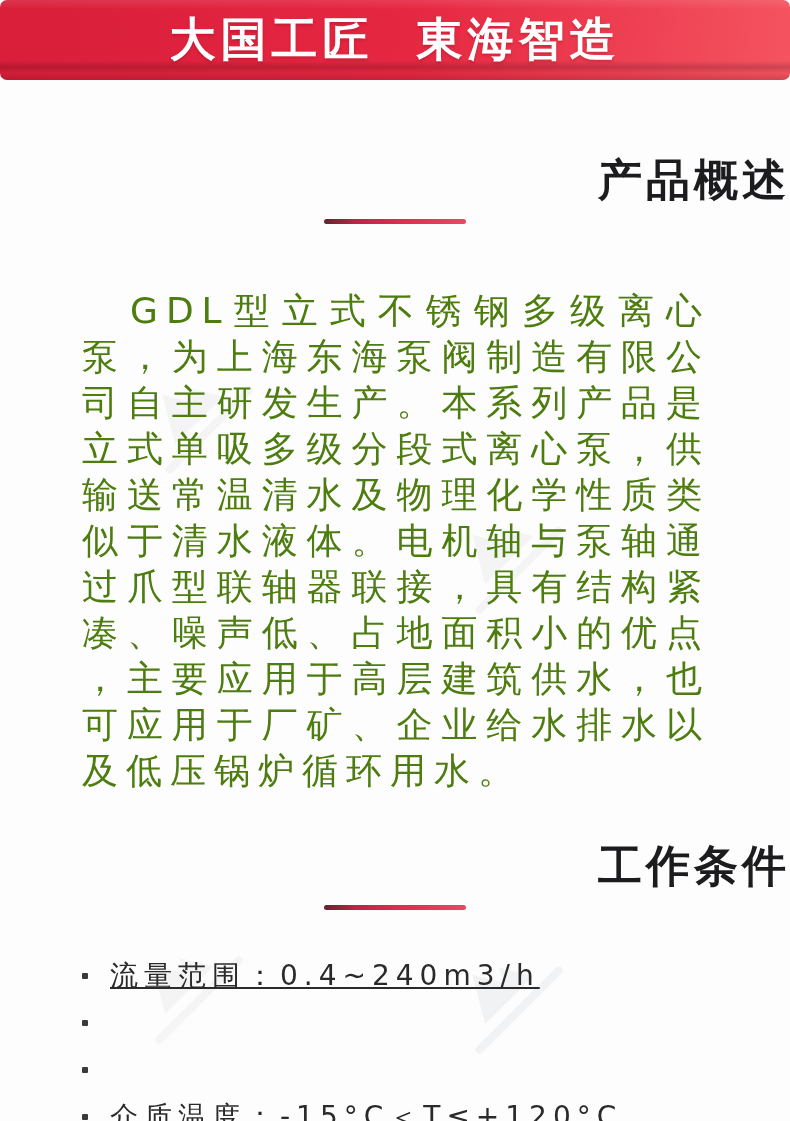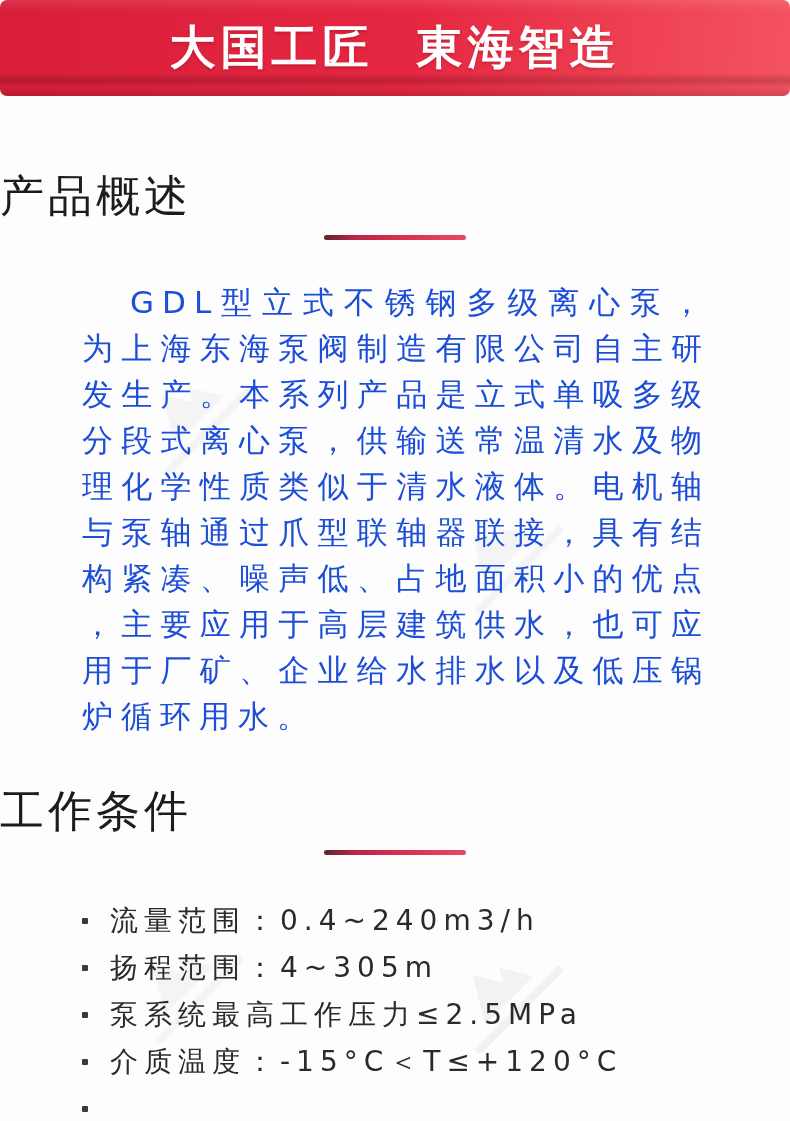--- a/index.html
+++ b/index.html
@@ -12,21 +12,21 @@
     height:1121px;
     margin:0 auto;
     background:#fdfdfd;
     overflow:hidden;
   }
 
   
   .banner {
     position:relative;
     z-index:2;
-    height:96px;
+    height:80px;
     border-radius:7px;
     display:flex;
     align-items:center;
     justify-content:center;
     background:
       linear-gradient(180deg, rgba(255,255,255,0.10) 0%, rgba(0,0,0,0) 12%,
                       rgba(0,0,0,0) 76%, rgba(0,0,0,0.17) 84%,
                       rgba(0,0,0,0.03) 91%, rgba(0,0,0,0.14) 100%),
       linear-gradient(95deg, #d81e39 0%, #e62742 52%, #f4535f 100%);
   }
@@ -37,48 +37,48 @@
     letter-spacing:5px;
     word-spacing:22px;
     text-shadow:0 2px 3px rgba(120,0,15,0.25);
     white-space:nowrap;
   }
 
   
   .section-title {
     position:relative;
     z-index:2;
-    text-align:left;
+    text-align:right;
     font-size:44px;
-    font-weight:400;
+    font-weight:700;
     color:#1c1c1e;
     letter-spacing:4px;
     line-height:52px;
   }
   .section-overview .section-title { margin-top:74px; }
   .section-conditions .section-title { margin-top:46px; }
   .title-underline {
     position:relative;
     z-index:2;
     width:142px;
     height:5px;
     margin:13px auto 0 auto;
     border-radius:3px;
     background:linear-gradient(90deg, #5e262e 0%, #b92646 22%, #d93050 55%, #e44a63 100%);
   }
 
   
   .overview-paragraph {
     position:relative;
     z-index:2;
-    margin:39px 80px 0 82px;
-    font-size:31px;
+    margin:64px 80px 0 82px;
+    font-size:36px;
     line-height:46px;
     letter-spacing:8px;
-    color:#1d4ed8;
+    color:#4d7c0f;
     text-align:justify;
     text-indent:48px;
     word-break:break-all;
     line-break:anywhere;
   }
 
   
   .conditions-list {
     position:relative;
     z-index:2;
@@ -87,20 +87,21 @@
   }
   .conditions-list li {
     display:flex;
     align-items:center;
     height:47px;
     padding-left:82px;
     font-size:28px;
     letter-spacing:6px;
     color:#2a2a2a;
     white-space:nowrap;
+    text-decoration:underline;
   }
   .bullet-dot {
     flex:0 0 auto;
     width:6px;
     height:6px;
     margin-right:22px;
     background:#3a3a3a;
     border-radius:1px;
   }
 
@@ -186,25 +187,23 @@
   <section class="section-conditions">
     <h2 class="section-title">工作条件</h2>
     <div class="title-underline"></div>
     <ul class="conditions-list">
       <li>
         <span class="bullet-dot"></span>
         <span>流量范围：0.4~240m3/h</span>
       </li>
       <li>
         <span class="bullet-dot"></span>
-        <span>扬程范围：4~305m</span>
-      </li>
-      <li>
-        <span class="bullet-dot"></span>
-        <span>泵系统最高工作压力≤2.5MPa</span>
+      </li>
+      <li>
+        <span class="bullet-dot"></span>
       </li>
       <li>
         <span class="bullet-dot"></span>
         <span>介质温度：-15°C＜T≤+120°C</span>
       </li>
       <li>
         <span class="bullet-dot"></span>
       </li>
     </ul>
   </section>

